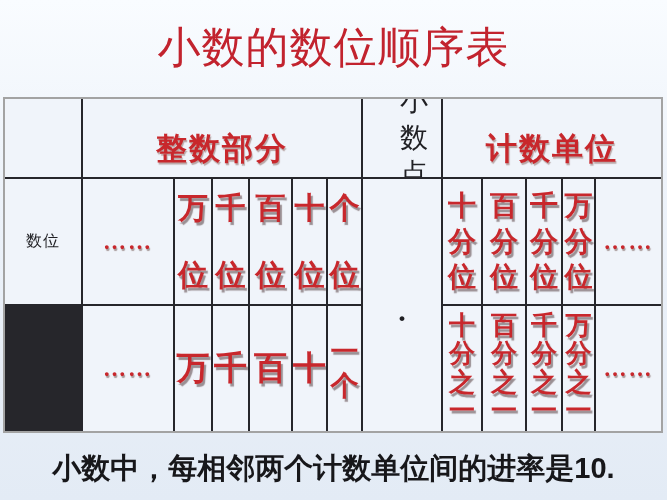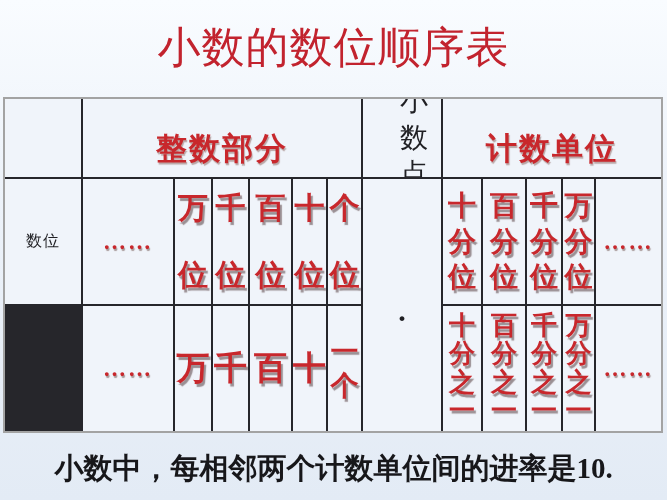--- a/index.html
+++ b/index.html
@@ -55,21 +55,21 @@
   .pair .vchar{font-size:28px;}
   .tight4{justify-content:space-evenly;padding:4px 0;box-sizing:border-box;}
   .tight4 .vchar{font-size:26px;}
   .point-cell span{
     color:#1f1f23;font-size:30px;font-weight:bold;line-height:1;
     transform:translateY(6px);
   }
   .footer{
     position:absolute;top:449px;left:0;width:667px;margin:0;
     text-align:center;font-size:29px;font-weight:bold;color:#17171a;
-    font-family:Liberation Serif, serif;letter-spacing:0px;
+    font-family:Liberation Sans, sans-serif;letter-spacing:0px;
   }
 </style>
 </head>
 <body>
 
 <div>
 
   <h1 class="title">小数的数位顺序表</h1>
 
   <div class="pv-table">

